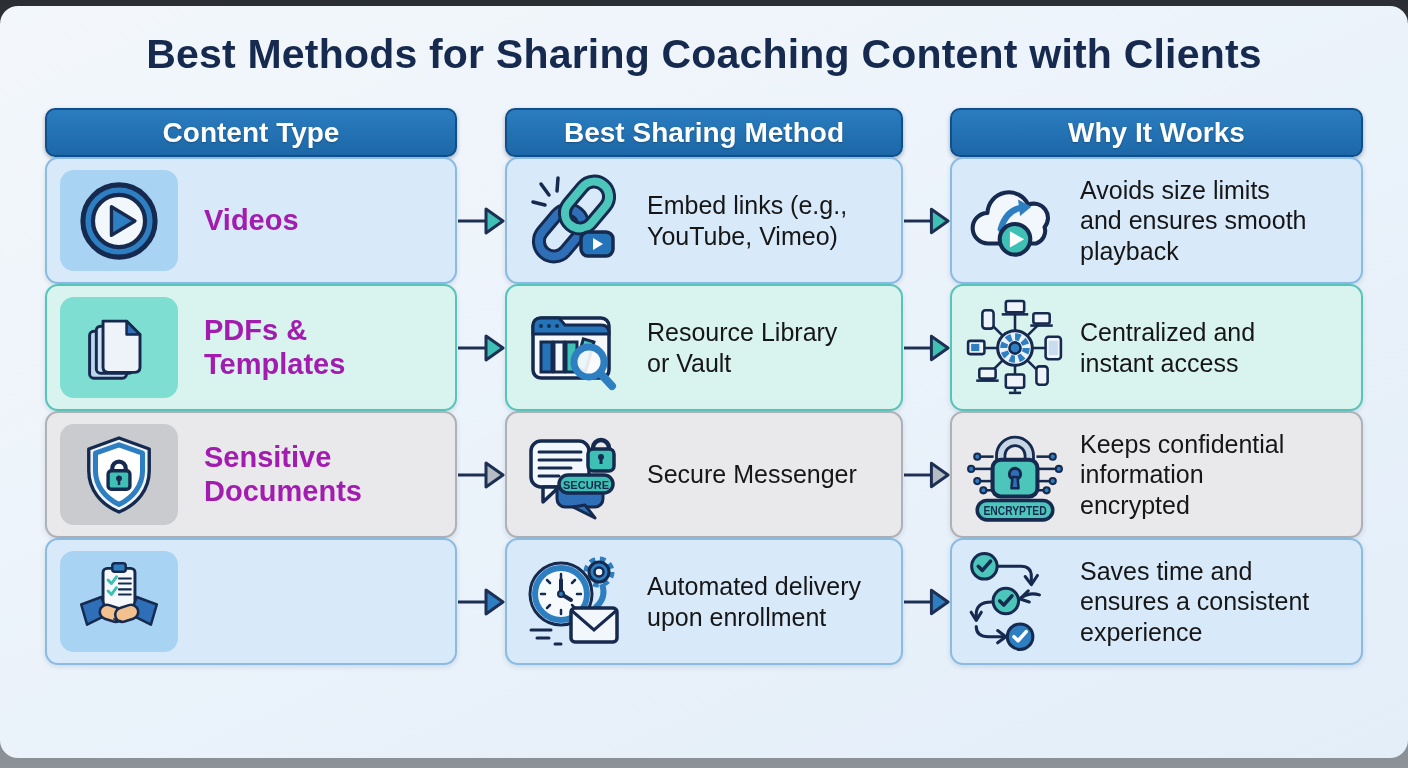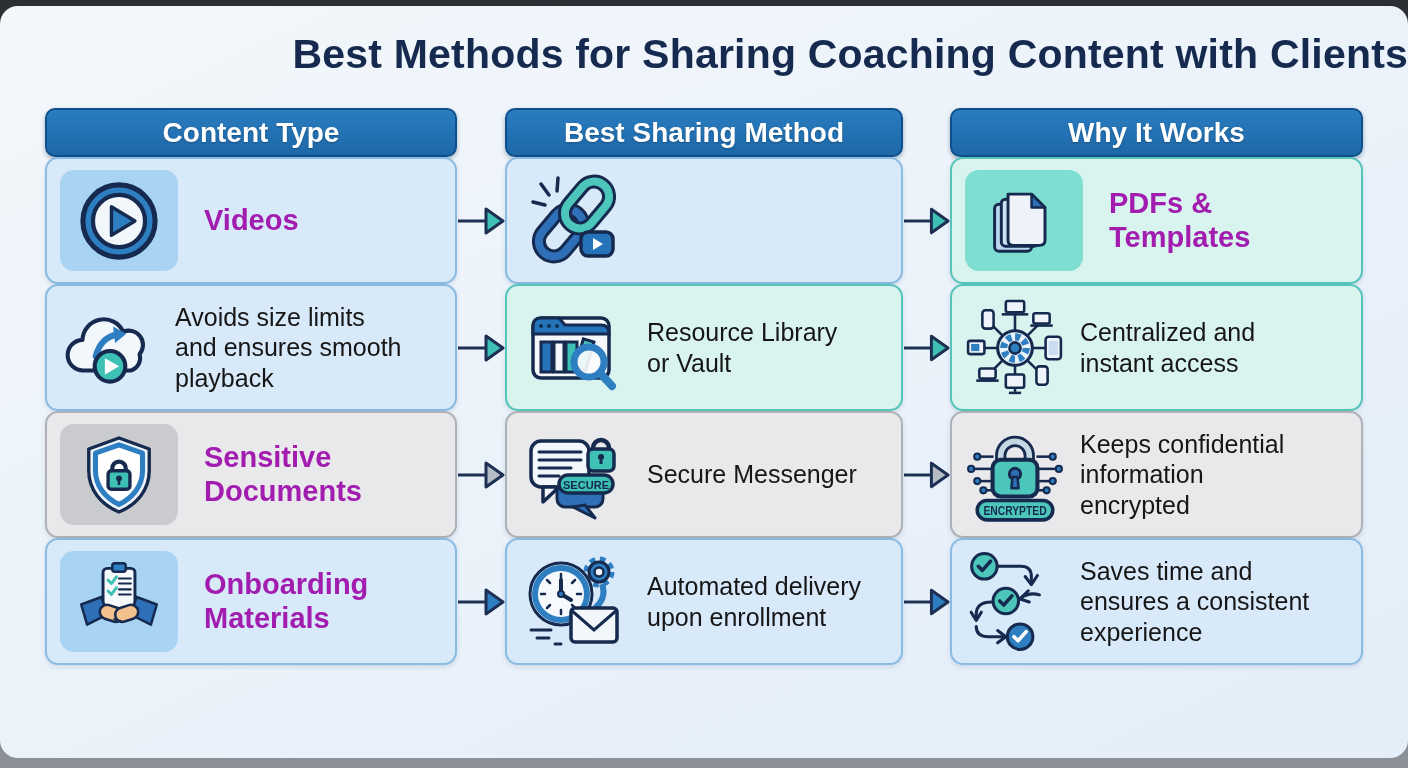--- a/index.html
+++ b/index.html
@@ -1,20 +1,20 @@
 <!DOCTYPE html>
 <html><head>
 <meta charset="utf-8">
 <style>
   *{margin:0;padding:0;box-sizing:border-box}
   html,body{width:1408px;height:768px}
   body{background:linear-gradient(#2b2e33,#8d9298);font-family:"Liberation Sans","DejaVu Sans",sans-serif;position:relative;overflow:hidden}
   .canvas{position:absolute;top:6px;left:0;right:0;bottom:10px;border-radius:18px;
           background:linear-gradient(155deg,#f3f7fb 0%,#eaf2fa 55%,#e3eef9 100%)}
-  .title{margin-top:25px;text-align:right;font-size:41px;font-weight:bold;color:#152a4e;letter-spacing:.2px}
+  .title{margin-top:25px;text-align:center;font-size:41px;font-weight:bold;color:#152a4e;letter-spacing:.2px}
   .grid{display:grid;grid-template-columns:412px 48px 398px 47px 413px;
         grid-template-rows:49px 127px 127px 127px 127px;padding:0 45px;margin-top:30px}
   .col-header{background:linear-gradient(#2a7dc0,#1d67a7);border:2px solid #0e4f8c;border-radius:10px;
         display:flex;align-items:center;justify-content:center;color:#fff;font-size:28px;font-weight:bold;
         box-shadow:0 2px 4px rgba(10,40,80,.35);text-shadow:0 1px 2px rgba(0,0,0,.25)}
   .card{border-radius:13px;border:2px solid;display:flex;align-items:center;box-shadow:0 2px 5px rgba(40,70,110,.14)}
   .theme-blue{background:#d8e9fa;border-color:#8abbe3}
   .theme-teal{background:#d9f3ee;border-color:#55c5b9}
   .theme-gray{background:#e9e9ec;border-color:#aeb1b6}
   .card.col1{gap:26px;padding-left:13px}
@@ -79,55 +79,57 @@
       <rect x="21" y="36" width="30" height="52" rx="15" fill="none" stroke="#2e6fb8" stroke-width="8"></rect>
     </g>
     <g transform="rotate(40 62 34)">
       <rect x="47" y="8" width="30" height="52" rx="15" fill="none" stroke="#152a4e" stroke-width="14"></rect>
       <rect x="47" y="8" width="30" height="52" rx="15" fill="none" stroke="#4cc6ba" stroke-width="8"></rect>
     </g>
     <rect x="56" y="61" width="32" height="24" rx="7" fill="#2573b8" stroke="#152a4e" stroke-width="3.5"></rect>
     <path d="M68 67 L78 73 L68 79 Z" fill="#ffffff"></path>
   </svg>
         </span>
+    <div class="card-text">Embed links (e.g.,
+YouTube, Vimeo)</div>
   </div>
   <div class="arrow-cell">
     <svg viewBox="0 0 48 34">
       <line class="arrow-line" x1="1" y1="17" x2="29" y2="17"></line>
       <path class="arrow-head ah-teal" d="M29 5 L46 17 L29 29 Z"></path>
     </svg>
   </div>
+  <div class="card col3 theme-blue">
+    <span class="icon-slot">
+          <svg viewBox="0 0 100 100">
+    <path d="M24 72 A15 15 0 0 1 23 42 A21 21 0 0 1 63 34 A14 14 0 0 1 79 56 A13 13 0 0 1 71 72 Z" fill="#f2f7fc" stroke="#152a4e" stroke-width="4" stroke-linejoin="round"></path>
+    <path d="M36 58 Q41 40 56 37" stroke="#2e7ec2" stroke-width="6" fill="none" stroke-linecap="round"></path>
+    <path d="M53 29 L66 36 L55 45 Z" fill="#2e7ec2"></path>
+    <circle cx="50" cy="68" r="15" fill="#3fc0b4" stroke="#152a4e" stroke-width="4"></circle>
+    <path d="M45 60 L59 68 L45 76 Z" fill="#ffffff"></path>
+  </svg>
+        </span>
+    <div class="card-text">Avoids size limits
+and ensures smooth
+playback</div>
+  </div>
+
   <div class="card col1 theme-teal">
     <div class="icon-box">
       <span class="icon-slot">
             <svg viewBox="0 0 100 100">
     <rect x="15" y="30" width="44" height="56" rx="5" fill="#bcd6ee" stroke="#152a4e" stroke-width="3.5"></rect>
     <rect x="23" y="24" width="44" height="56" rx="5" fill="#cfe2f4" stroke="#152a4e" stroke-width="3.5"></rect>
     <path d="M31 18 H59 L75 34 V73 Q75 79 69 79 H37 Q31 79 31 73 Z" fill="#eef3f9" stroke="#152a4e" stroke-width="3.5" stroke-linejoin="round"></path>
     <path d="M59 18 V34 H75 Z" fill="#2e6fb8" stroke="#152a4e" stroke-width="3" stroke-linejoin="round"></path>
   </svg>
           </span>
     </div>
     <div class="card-title">PDFs &amp;
 Templates</div>
-  </div>
-
-  <div class="card col3 theme-blue">
-    <span class="icon-slot">
-          <svg viewBox="0 0 100 100">
-    <path d="M24 72 A15 15 0 0 1 23 42 A21 21 0 0 1 63 34 A14 14 0 0 1 79 56 A13 13 0 0 1 71 72 Z" fill="#f2f7fc" stroke="#152a4e" stroke-width="4" stroke-linejoin="round"></path>
-    <path d="M36 58 Q41 40 56 37" stroke="#2e7ec2" stroke-width="6" fill="none" stroke-linecap="round"></path>
-    <path d="M53 29 L66 36 L55 45 Z" fill="#2e7ec2"></path>
-    <circle cx="50" cy="68" r="15" fill="#3fc0b4" stroke="#152a4e" stroke-width="4"></circle>
-    <path d="M45 60 L59 68 L45 76 Z" fill="#ffffff"></path>
-  </svg>
-        </span>
-    <div class="card-text">Avoids size limits
-and ensures smooth
-playback</div>
   </div>
   <div class="arrow-cell">
     <svg viewBox="0 0 48 34">
       <line class="arrow-line" x1="1" y1="17" x2="29" y2="17"></line>
       <path class="arrow-head ah-teal" d="M29 5 L46 17 L29 29 Z"></path>
     </svg>
   </div>
   <div class="card col2 theme-teal">
     <span class="icon-slot">
           <svg viewBox="0 0 100 100">
@@ -294,22 +296,20 @@
                 <line x1="50" y1="41" x2="64" y2="41"></line>
     </g>
     <path d="M5 53 L29 44 L36 65 L12 77 Z" fill="#2e6fb8" stroke="#152a4e" stroke-width="3" stroke-linejoin="round"></path>
     <path d="M95 53 L71 44 L64 65 L88 77 Z" fill="#2e6fb8" stroke="#152a4e" stroke-width="3" stroke-linejoin="round"></path>
     <rect x="27" y="55" width="28" height="17" rx="8.5" fill="#f2c18e" stroke="#152a4e" stroke-width="3" transform="rotate(18 41 63)"></rect>
     <rect x="45" y="55" width="28" height="17" rx="8.5" fill="#f2c18e" stroke="#152a4e" stroke-width="3" transform="rotate(-18 59 63)"></rect>
     <path d="M44 70 l4 3 M51 72 l4 2" stroke="#152a4e" stroke-width="2" stroke-linecap="round"></path>
   </svg>
           </span>
     </div>
-    <div class="card-title">Onboarding
-Materials</div>
   </div>
   <div class="arrow-cell">
     <svg viewBox="0 0 48 34">
       <line class="arrow-line" x1="1" y1="17" x2="29" y2="17"></line>
       <path class="arrow-head ah-blue" d="M29 5 L46 17 L29 29 Z"></path>
     </svg>
   </div>
   <div class="card col2 theme-blue">
     <span class="icon-slot">
           <svg viewBox="0 0 100 100">

